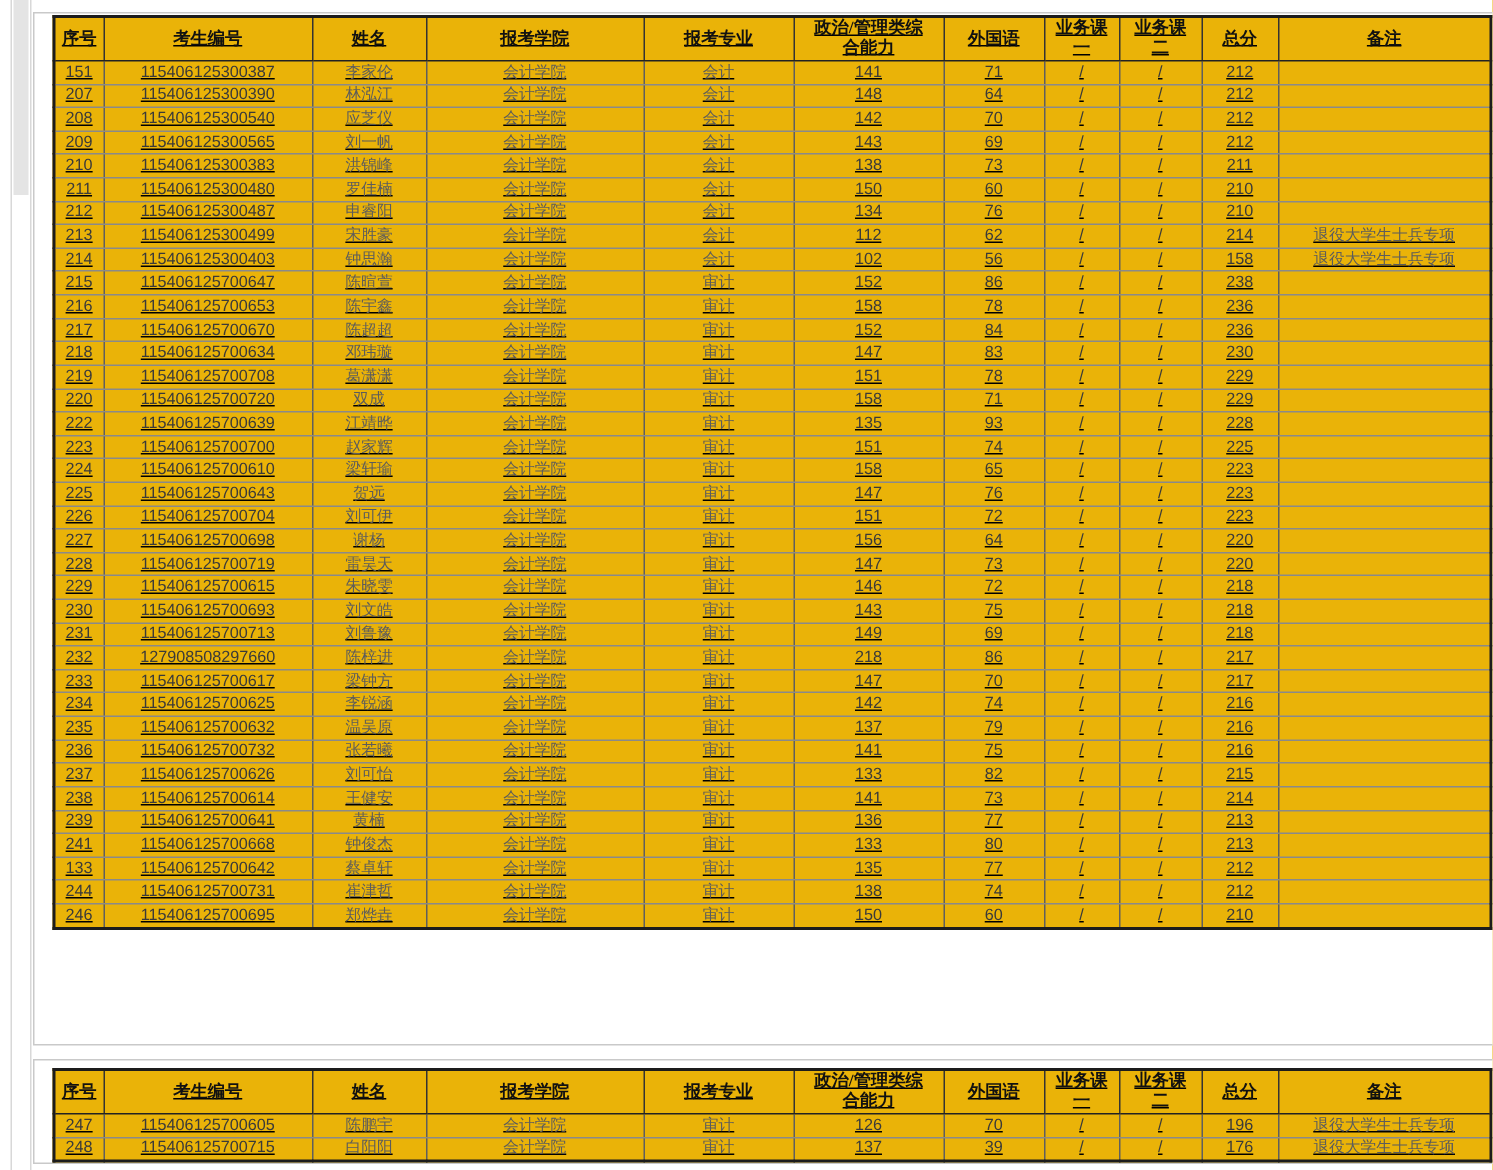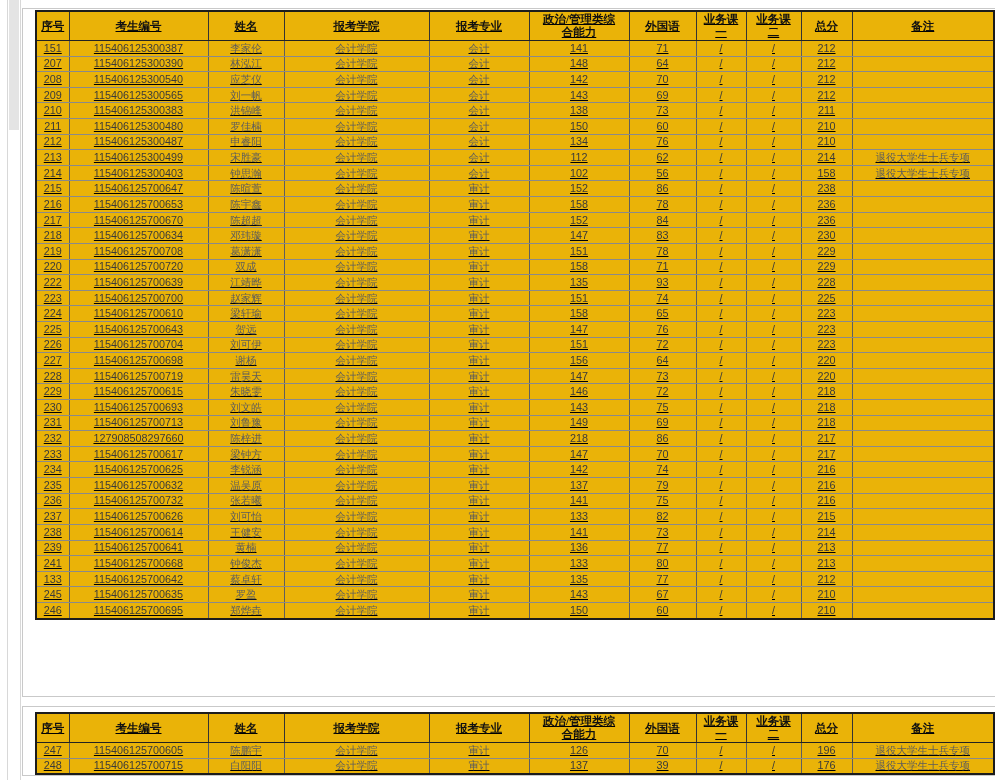--- a/index.html
+++ b/index.html
@@ -546,30 +546,30 @@
         <td class="zh">会计学院</td>
         <td class="zh">审计</td>
         <td class="num">135</td>
         <td class="num">77</td>
         <td class="num">/</td>
         <td class="num">/</td>
         <td class="num">212</td>
         <td class="zh"></td>
       </tr>
       <tr>
-        <td class="num">245</td>
-        <td class="num">115406125700635</td>
-        <td class="zh">罗盈</td>
-        <td class="zh">会计学院</td>
-        <td class="zh">审计</td>
-        <td class="num">143</td>
-        <td class="num">67</td>
-        <td class="num">/</td>
-        <td class="num">/</td>
-        <td class="num">210</td>
+        <td class="num">244</td>
+        <td class="num">115406125700731</td>
+        <td class="zh">崔津哲</td>
+        <td class="zh">会计学院</td>
+        <td class="zh">审计</td>
+        <td class="num">138</td>
+        <td class="num">74</td>
+        <td class="num">/</td>
+        <td class="num">/</td>
+        <td class="num">212</td>
         <td class="zh"></td>
       </tr>
       <tr>
         <td class="num">246</td>
         <td class="num">115406125700695</td>
         <td class="zh">郑烨垚</td>
         <td class="zh">会计学院</td>
         <td class="zh">审计</td>
         <td class="num">150</td>
         <td class="num">60</td>

